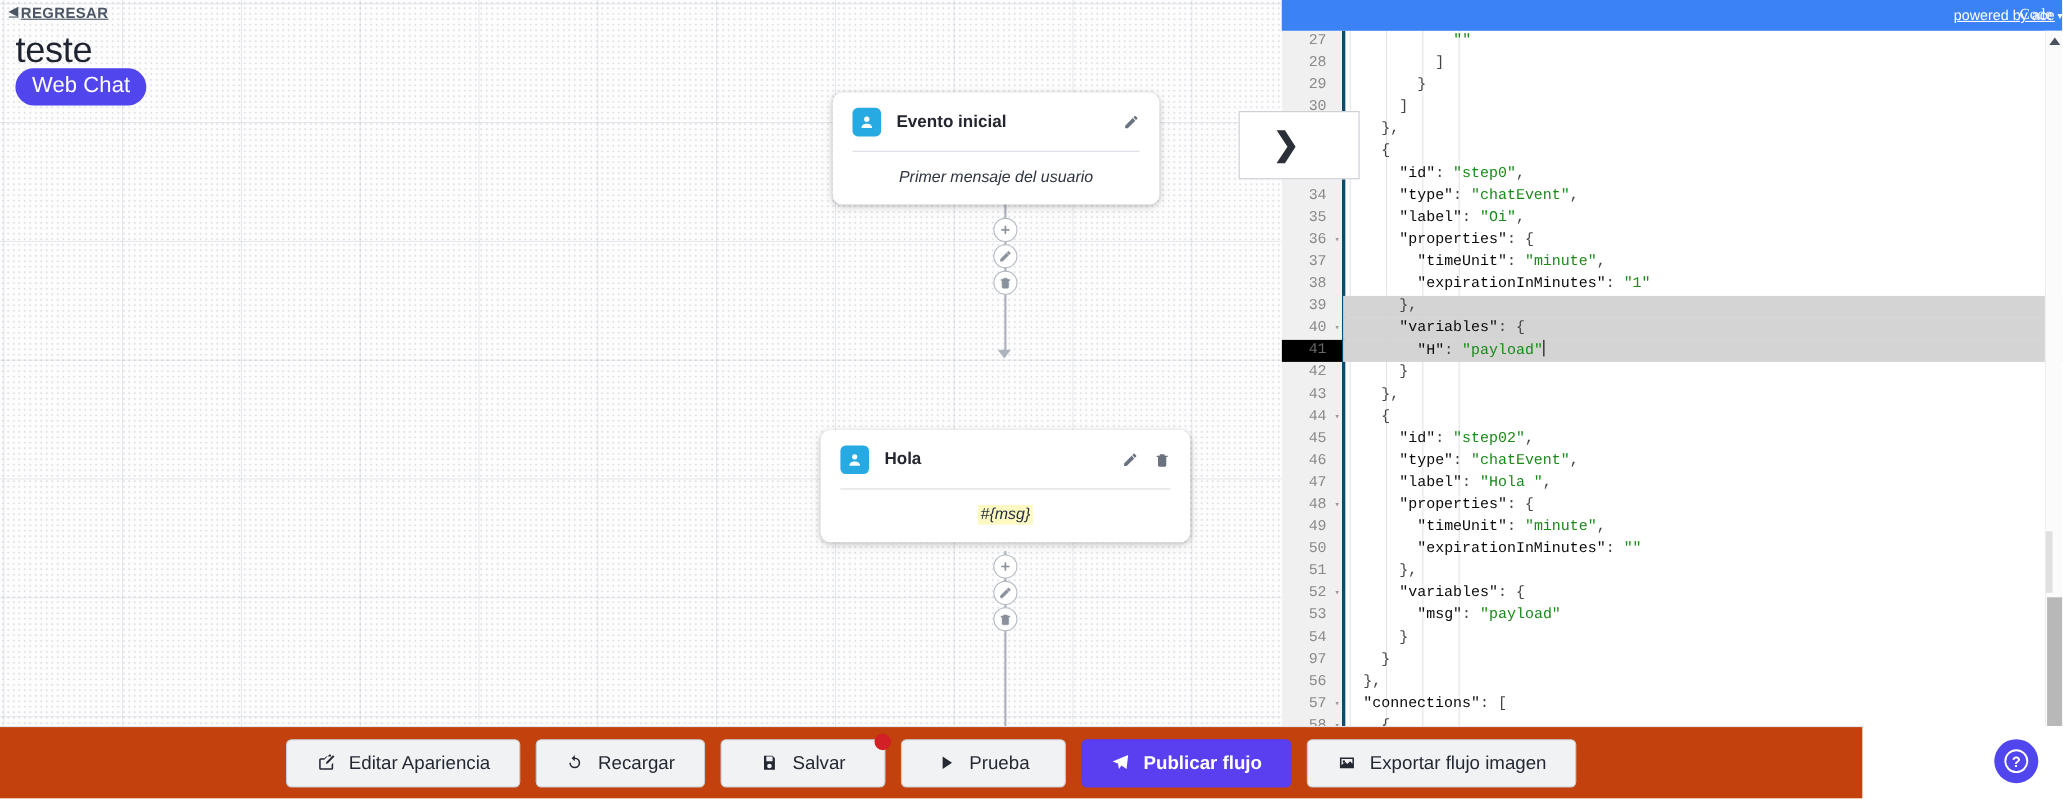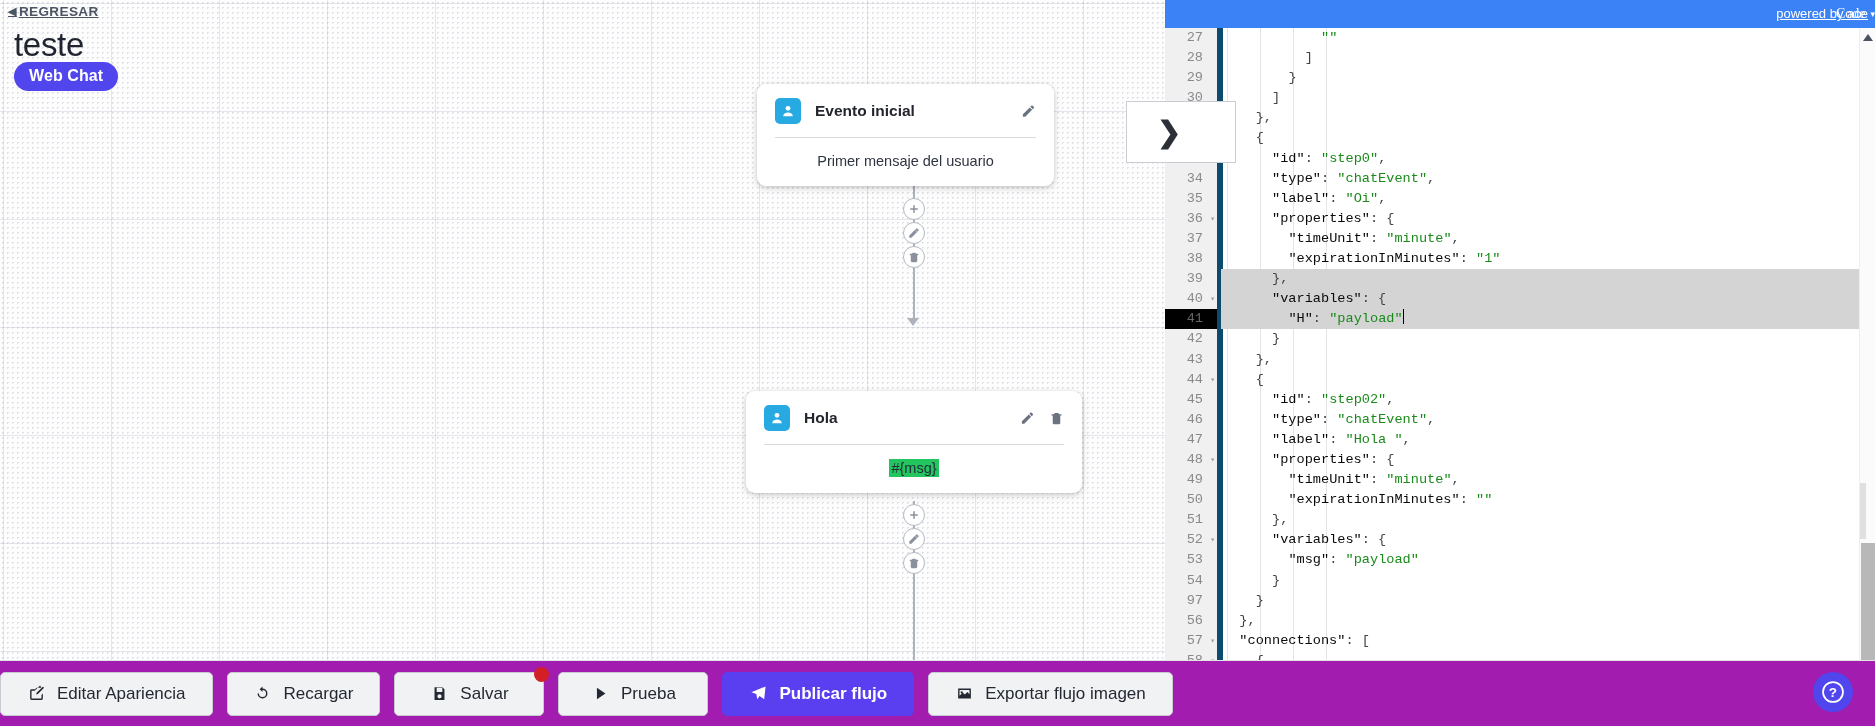--- a/index.html
+++ b/index.html
@@ -33,21 +33,21 @@
     display: flex; align-items: center; gap: 2px; cursor: pointer;
   }
   #back-link .chev { font-size: 11px; line-height: 1; }
   #page-title {
     position: absolute; left: 14px; top: 26px;
     font-size: 33px; font-weight: 400; color: #1f2430; letter-spacing: -.3px;
   }
   #channel-badge {
     position: absolute; left: 14px; top: 62px;
     background: #5145ed; color: #fff;
-    font-size: 16px; font-weight: 700;
+    font-size: 20px; font-weight: 400;
     padding: 5px 15px 6px; border-radius: 20px;
     letter-spacing: .1px;
   }
 
   
   .node {
     position: absolute; background: #fff;
     border-radius: 9px;
     box-shadow: 0 1px 4px rgba(0,0,0,.16), 0 3px 10px rgba(0,0,0,.10);
   }
@@ -61,24 +61,24 @@
     display: flex; align-items: center; justify-content: center;
   }
   .node-ico svg { width: 16px; height: 16px; fill: #fff; }
   .node-title { font-size: 15.5px; font-weight: 700; color: #23262e; flex: 1 1 auto; }
   .node-actions { display: flex; align-items: center; gap: 14px; }
   .act-ico { width: 15px; height: 16px; cursor: pointer; }
   .act-ico svg { width: 100%; height: 100%; fill: #6b7280; }
   .node-sep { height: 1px; background: #d8dbe0; margin: 0 18px; }
   .node-body {
     padding: 15px 18px 17px; text-align: center;
-    font-size: 14.5px; color: #2e3440;
+    font-size: 14.5px; font-style: italic; color: #2e3440;
   }
   .node-body .hl {
-    background: #22c55e; padding: 1px 2px; color: #22303a;
+    background: #fef9c3; padding: 1px 2px; color: #22303a;
   }
 
   #node-start { left: 757px; top: 84px; width: 297px; }
   #node-hola  { left: 746px; top: 391px; width: 336px; }
 
   
   .conn-line {
     position: absolute; width: 2px; background: #adb3bd;
   }
   .arrow-head {
@@ -112,21 +112,21 @@
   #code-powered {
     position: absolute; right: 7px; top: 6px;
     color: #fff; font-size: 13px; text-decoration: underline; cursor: pointer;
   }
   #code-area {
     position: relative; height: 632px; overflow: hidden;
     font-family: "Liberation Mono", monospace; font-size: 13.6px; line-height: 20.1px;
   }
   #gutter {
     position: absolute; left: 0; top: 0; width: 58px; height: 100%;
-    background: #f0f0f0; border-right: 6px solid #0c4a6e;
+    background: #f0f0f0; border-right: 3px solid #0c4a6e;
   }
   .gl {
     height: 20.1px; padding-right: 14px; text-align: right;
     color: #8a8a8a; position: relative;
   }
   .gl .fold {
     position: absolute; right: 2px; top: 0; font-size: 8px; color: #9a9a9a;
   }
   .gl.active { background: #000000; color: #666; }
   #code-lines {
@@ -177,23 +177,23 @@
     display: flex; align-items: center; cursor: pointer;
     z-index: 5;
   }
   #code-toggle .chev {
     font-size: 29px; font-weight: 700; color: #2b2f38;
     margin-left: 30px; line-height: 1; font-family: "Liberation Sans", sans-serif;
   }
 
   
   #bottom-bar {
-    position: absolute; left: 0; bottom: 0; width: 1875px; height: 66px;
-    background: #a21caf; border-top: 1px solid #e2e4e7;
-    display: flex; align-items: center; gap: 14px;
+    position: absolute; left: 0; bottom: 0; width: 1693px; height: 66px;
+    background: #c2410c; border-top: 1px solid #e2e4e7;
+    display: flex; align-items: center; justify-content: center; gap: 14px;
   }
   .tbtn {
     position: relative; height: 44px; min-width: 150px;
     padding: 0 26px; border: 1px solid #c8ccd2; border-radius: 5px;
     background: #f1f2f4; color: #242832;
     font-size: 17px; font-family: "Liberation Sans", sans-serif;
     display: flex; align-items: center; justify-content: center; gap: 12px;
     cursor: pointer;
   }
   .tbtn .bi { width: 18px; height: 18px; display: flex; align-items: center; justify-content: center; }

